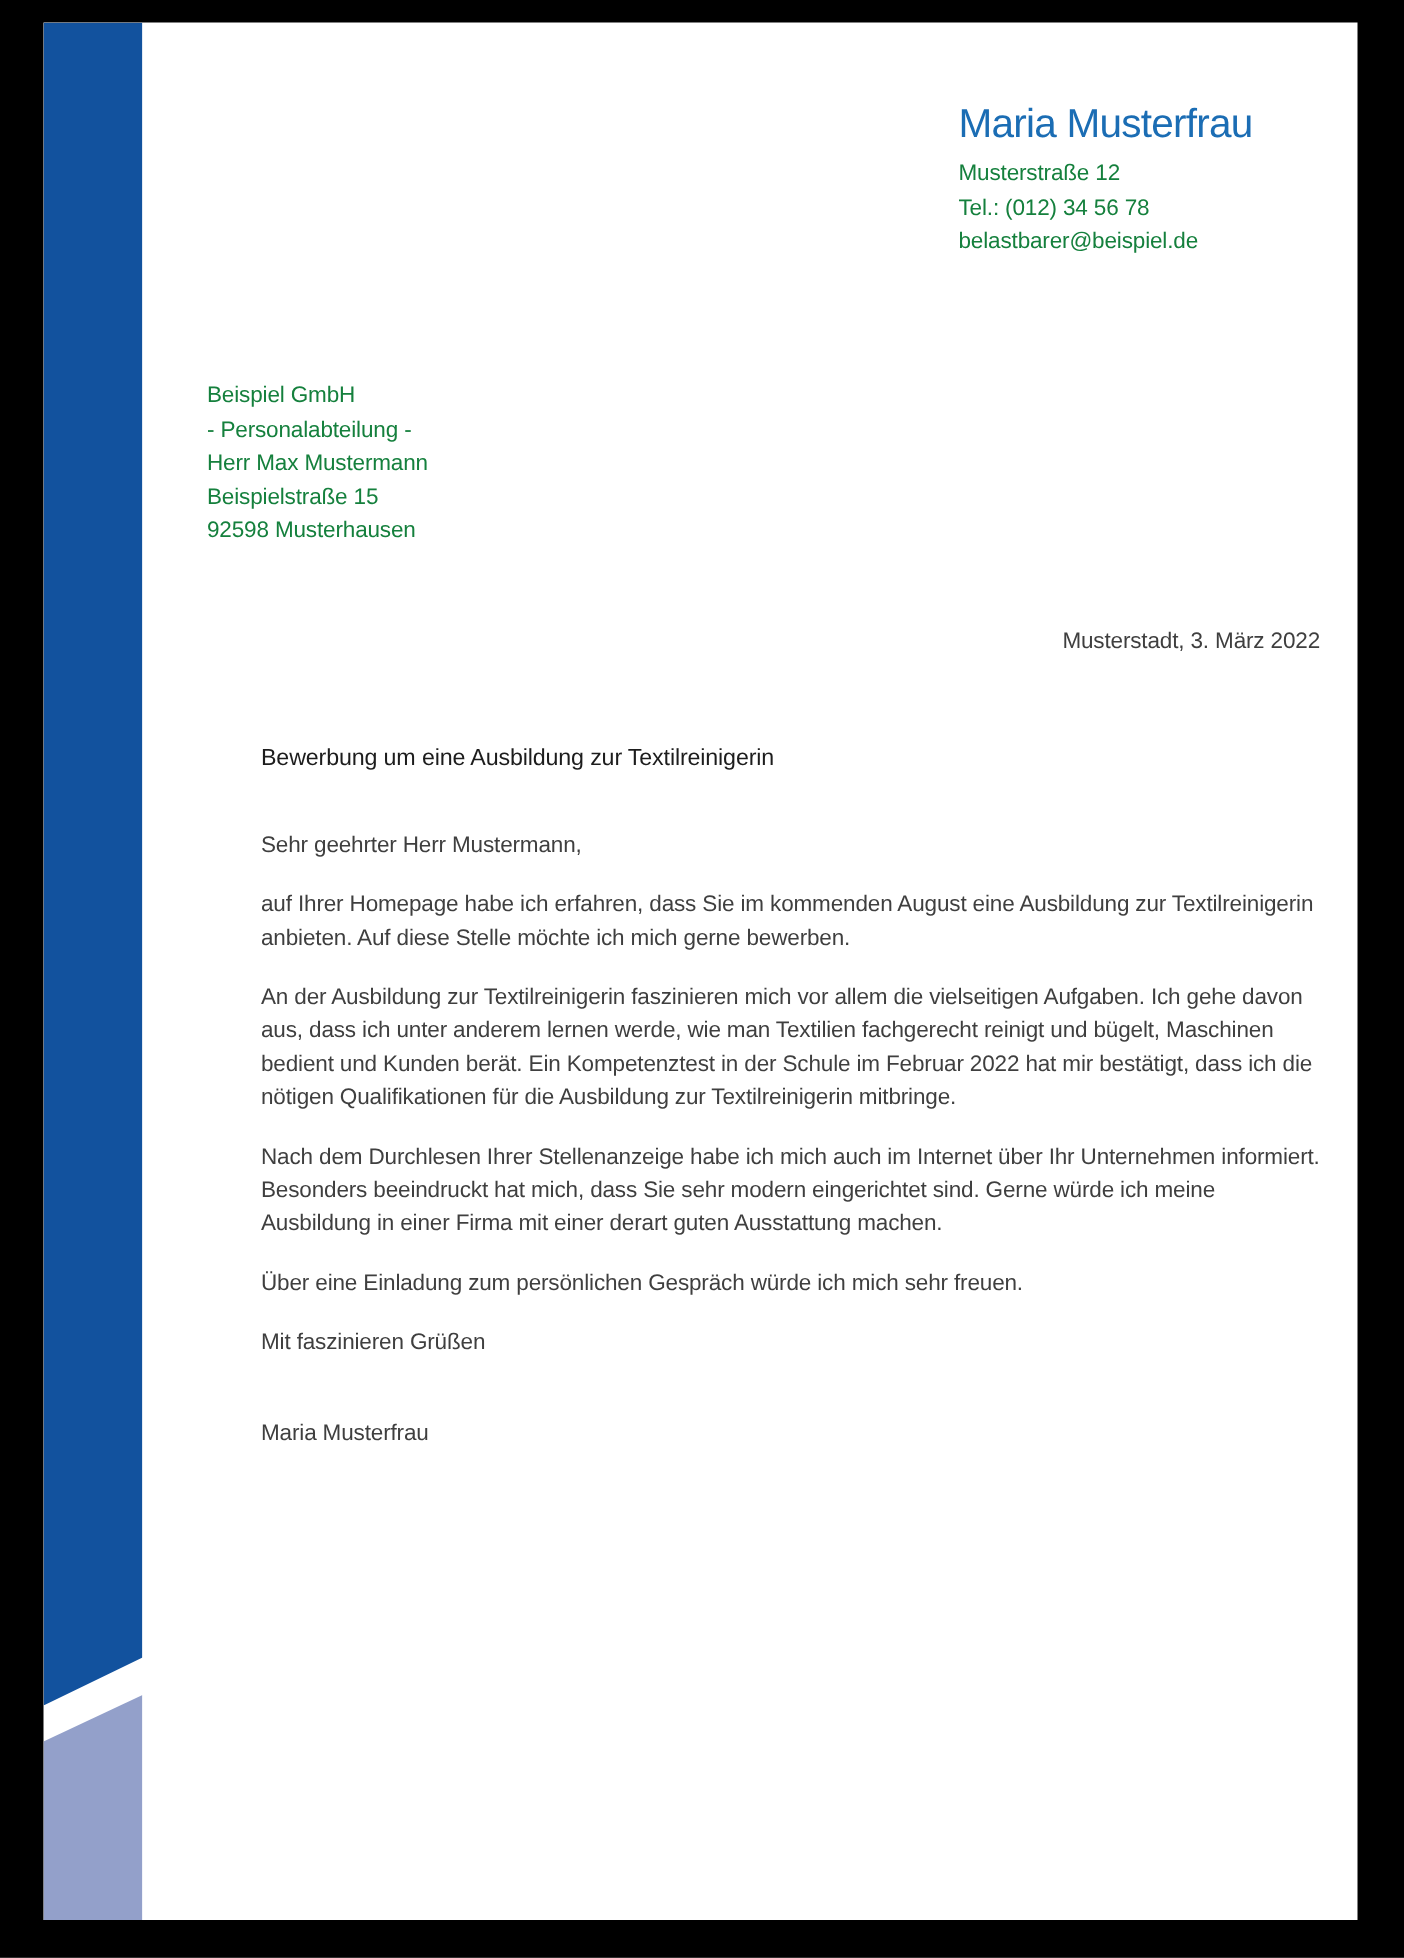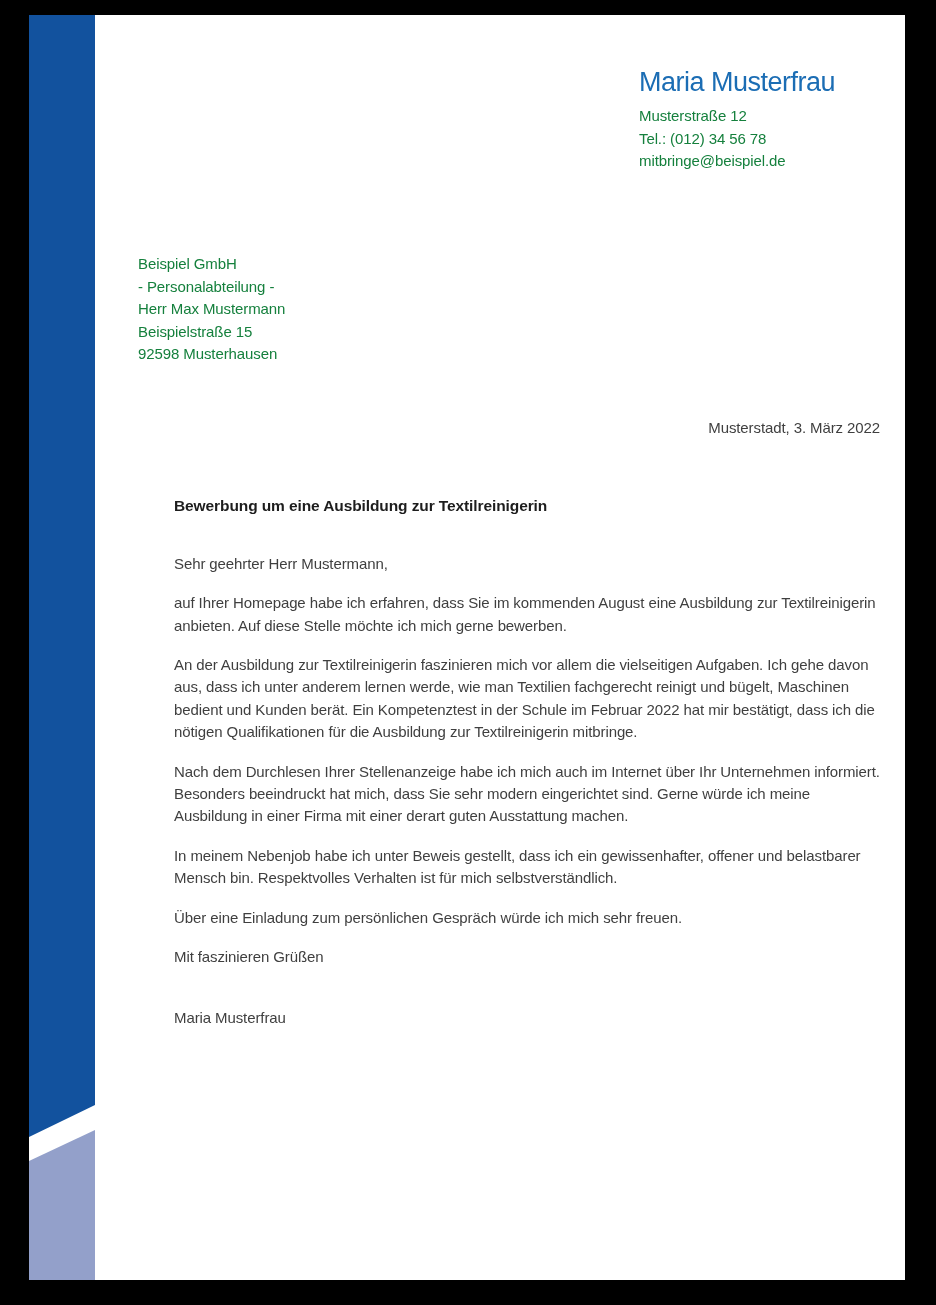--- a/index.html
+++ b/index.html
@@ -88,21 +88,21 @@
     line-height: 22.4px;
     letter-spacing: -0.1px;
     color: #3f3f3f;
     margin-left: 36px;
   }
   .dateline {
     text-align: right;
     margin-bottom: 56px;
   }
   .subject {
-    font-weight: bold;
+    font-weight: normal;
     font-size: 15.5px;
     color: #1d1d1d;
     margin-bottom: 35px;
   }
   .salutation { margin-bottom: 17px; }
   .para { margin-bottom: 17px; }
   .closing { margin-bottom: 38px; }
   .signature { }
 </style>
 </head>
@@ -111,38 +111,37 @@
 <div class="canvas">
   <div class="page">
 
     <div class="stripe-blue"></div>
     <div class="stripe-lavender"></div>
 
     <header class="sender">
       <div class="sender-name">Maria Musterfrau</div>
       <div class="sender-line">Musterstraße 12</div>
       <div class="sender-line">Tel.: (012) 34 56 78</div>
-      <div class="sender-line">mitbringe@beispiel.de</div>
+      <div class="sender-line">belastbarer@beispiel.de</div>
     </header>
 
     <section class="recipient">
       <div class="recipient-line">Beispiel GmbH</div>
       <div class="recipient-line">- Personalabteilung -</div>
       <div class="recipient-line">Herr Max Mustermann</div>
       <div class="recipient-line">Beispielstraße 15</div>
       <div class="recipient-line">92598 Musterhausen</div>
     </section>
 
     <section class="letter-body">
       <p class="dateline">Musterstadt, 3. März 2022</p>
       <p class="subject">Bewerbung um eine Ausbildung zur Textilreinigerin</p>
       <p class="salutation">Sehr geehrter Herr Mustermann,</p>
       <p class="para">auf Ihrer Homepage habe ich erfahren, dass Sie im kommenden August eine Ausbildung zur Textilreinigerin anbieten. Auf diese Stelle möchte ich mich gerne bewerben.</p>
       <p class="para">An der Ausbildung zur Textilreinigerin faszinieren mich vor allem die vielseitigen Aufgaben. Ich gehe davon aus, dass ich unter anderem lernen werde, wie man Textilien fachgerecht reinigt und bügelt, Maschinen bedient und Kunden berät. Ein Kompetenztest in der Schule im Februar 2022 hat mir bestätigt, dass ich die nötigen Qualifikationen für die Ausbildung zur Textilreinigerin mitbringe.</p>
       <p class="para">Nach dem Durchlesen Ihrer Stellenanzeige habe ich mich auch im Internet über Ihr Unternehmen informiert. Besonders beeindruckt hat mich, dass Sie sehr modern eingerichtet sind. Gerne würde ich meine Ausbildung in einer Firma mit einer derart guten Ausstattung machen.</p>
-      <p class="para">In meinem Nebenjob habe ich unter Beweis gestellt, dass ich ein gewissenhafter, offener und belastbarer Mensch bin. Respektvolles Verhalten ist für mich selbstverständlich.</p>
       <p class="para">Über eine Einladung zum persönlichen Gespräch würde ich mich sehr freuen.</p>
       <p class="closing">Mit faszinieren Grüßen</p>
       <p class="signature">Maria Musterfrau</p>
     </section>
 
   </div>
 </div>
 
 </body></html>

